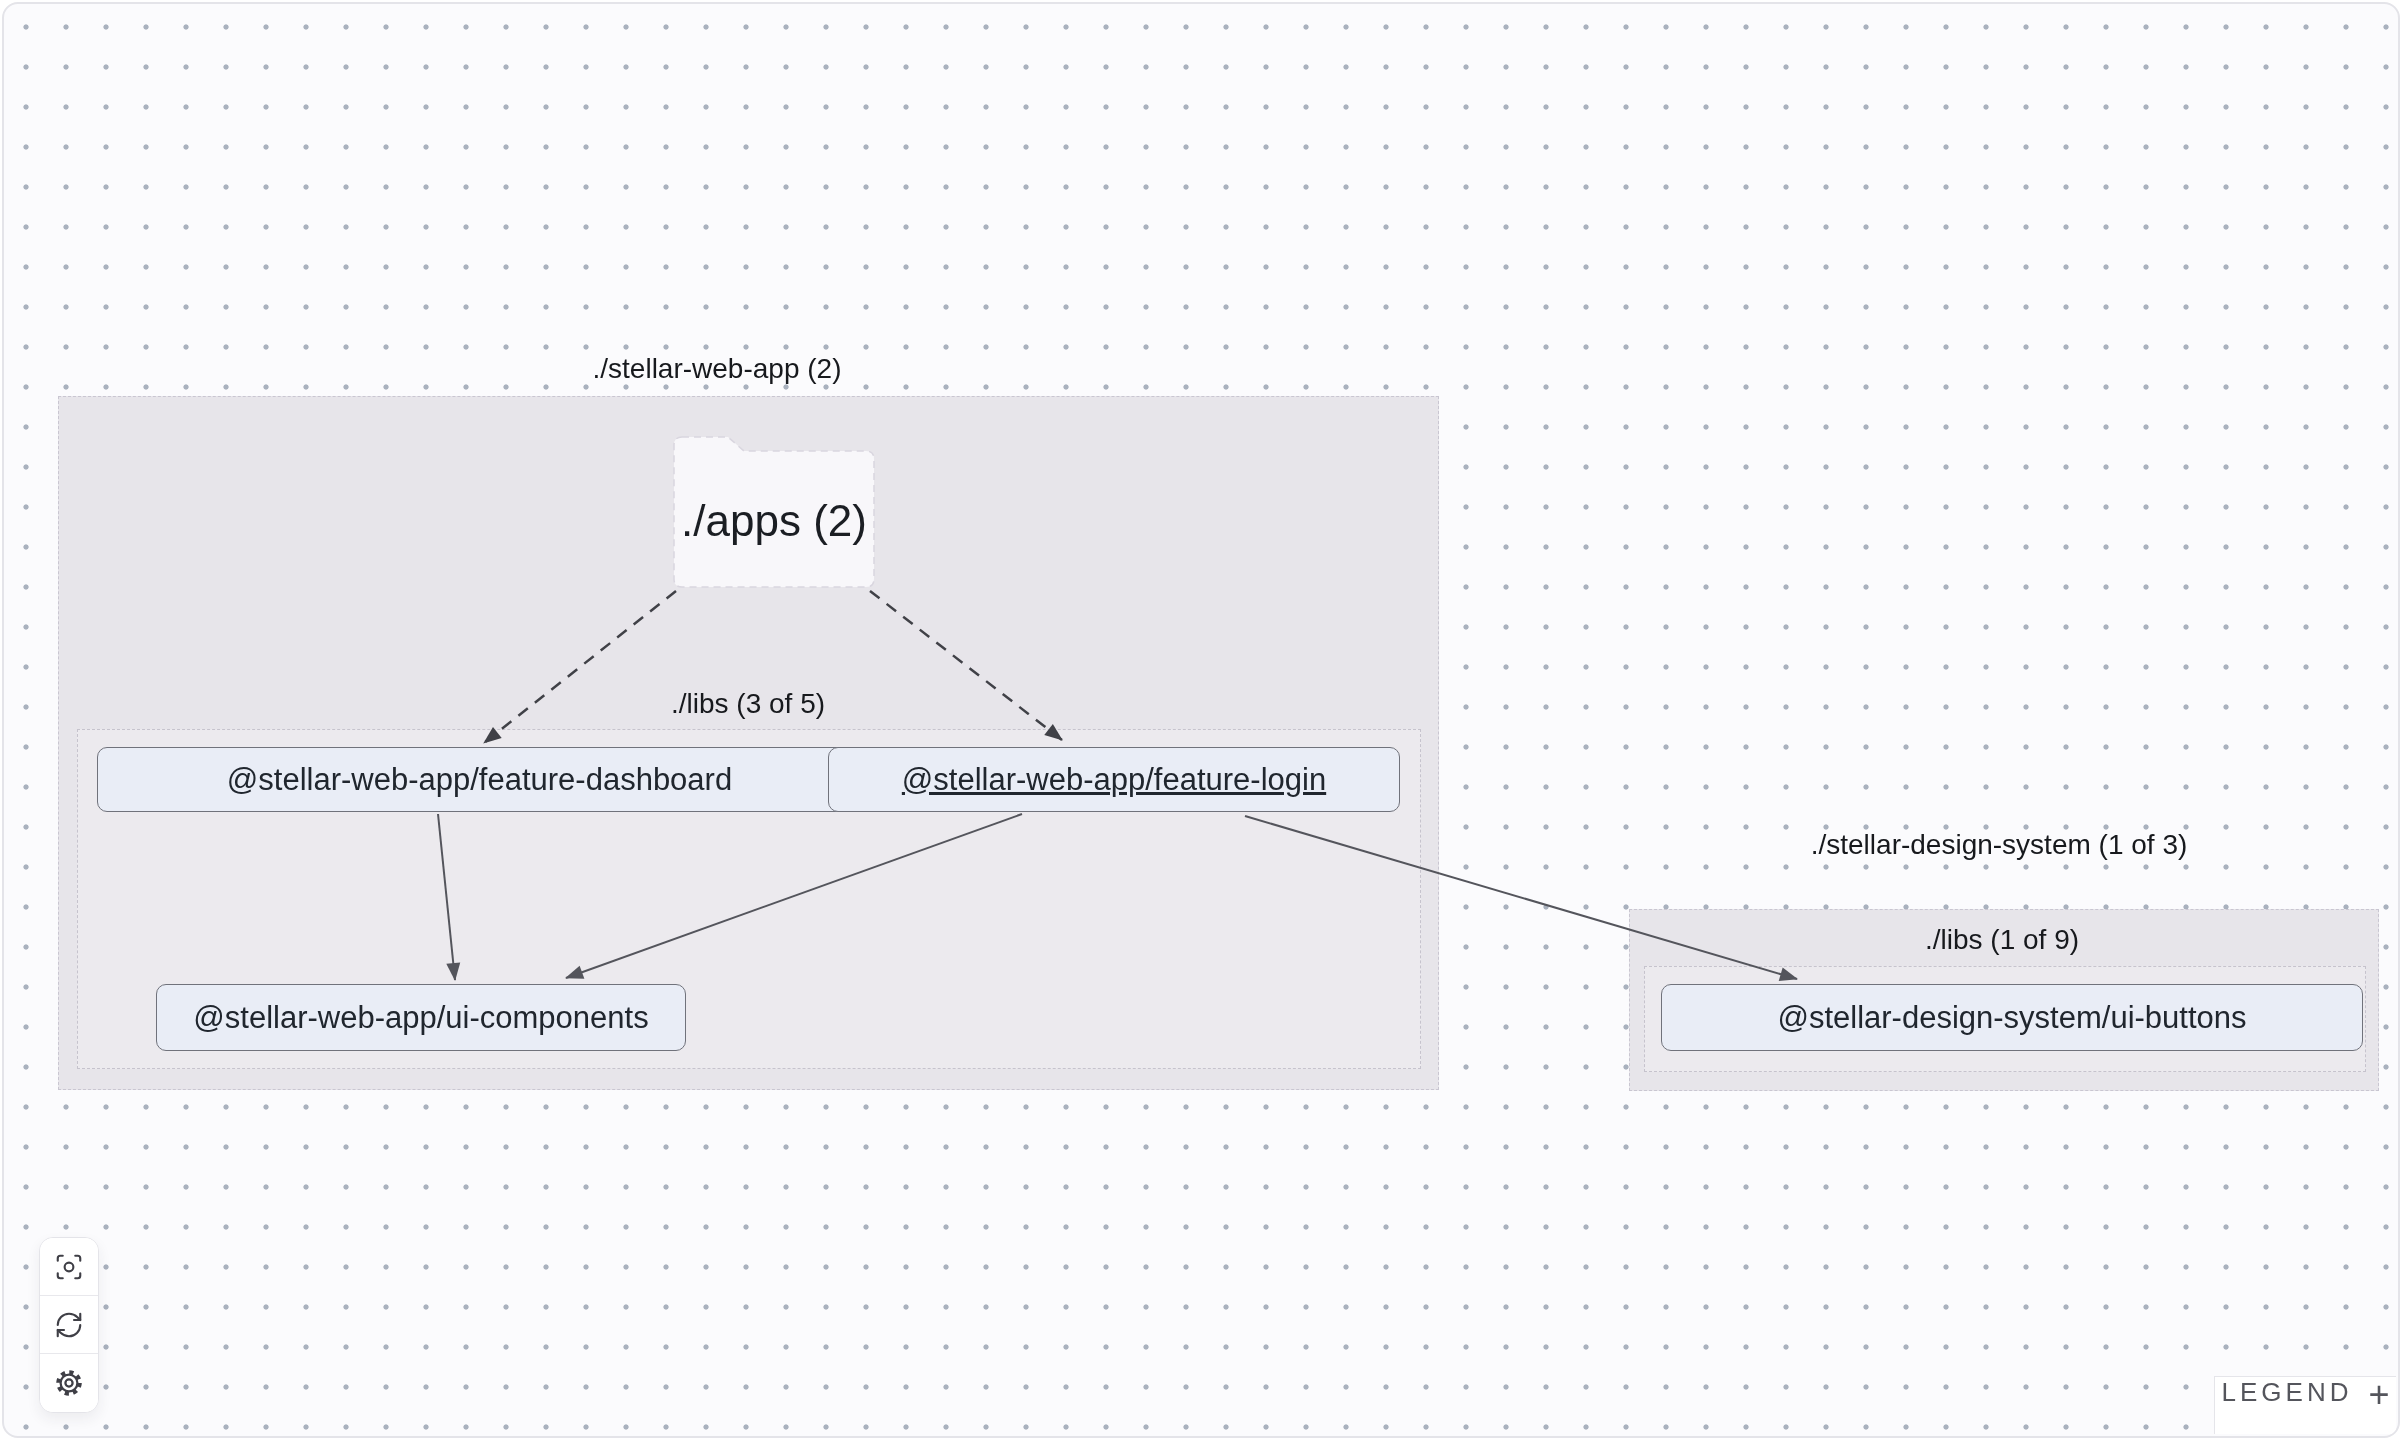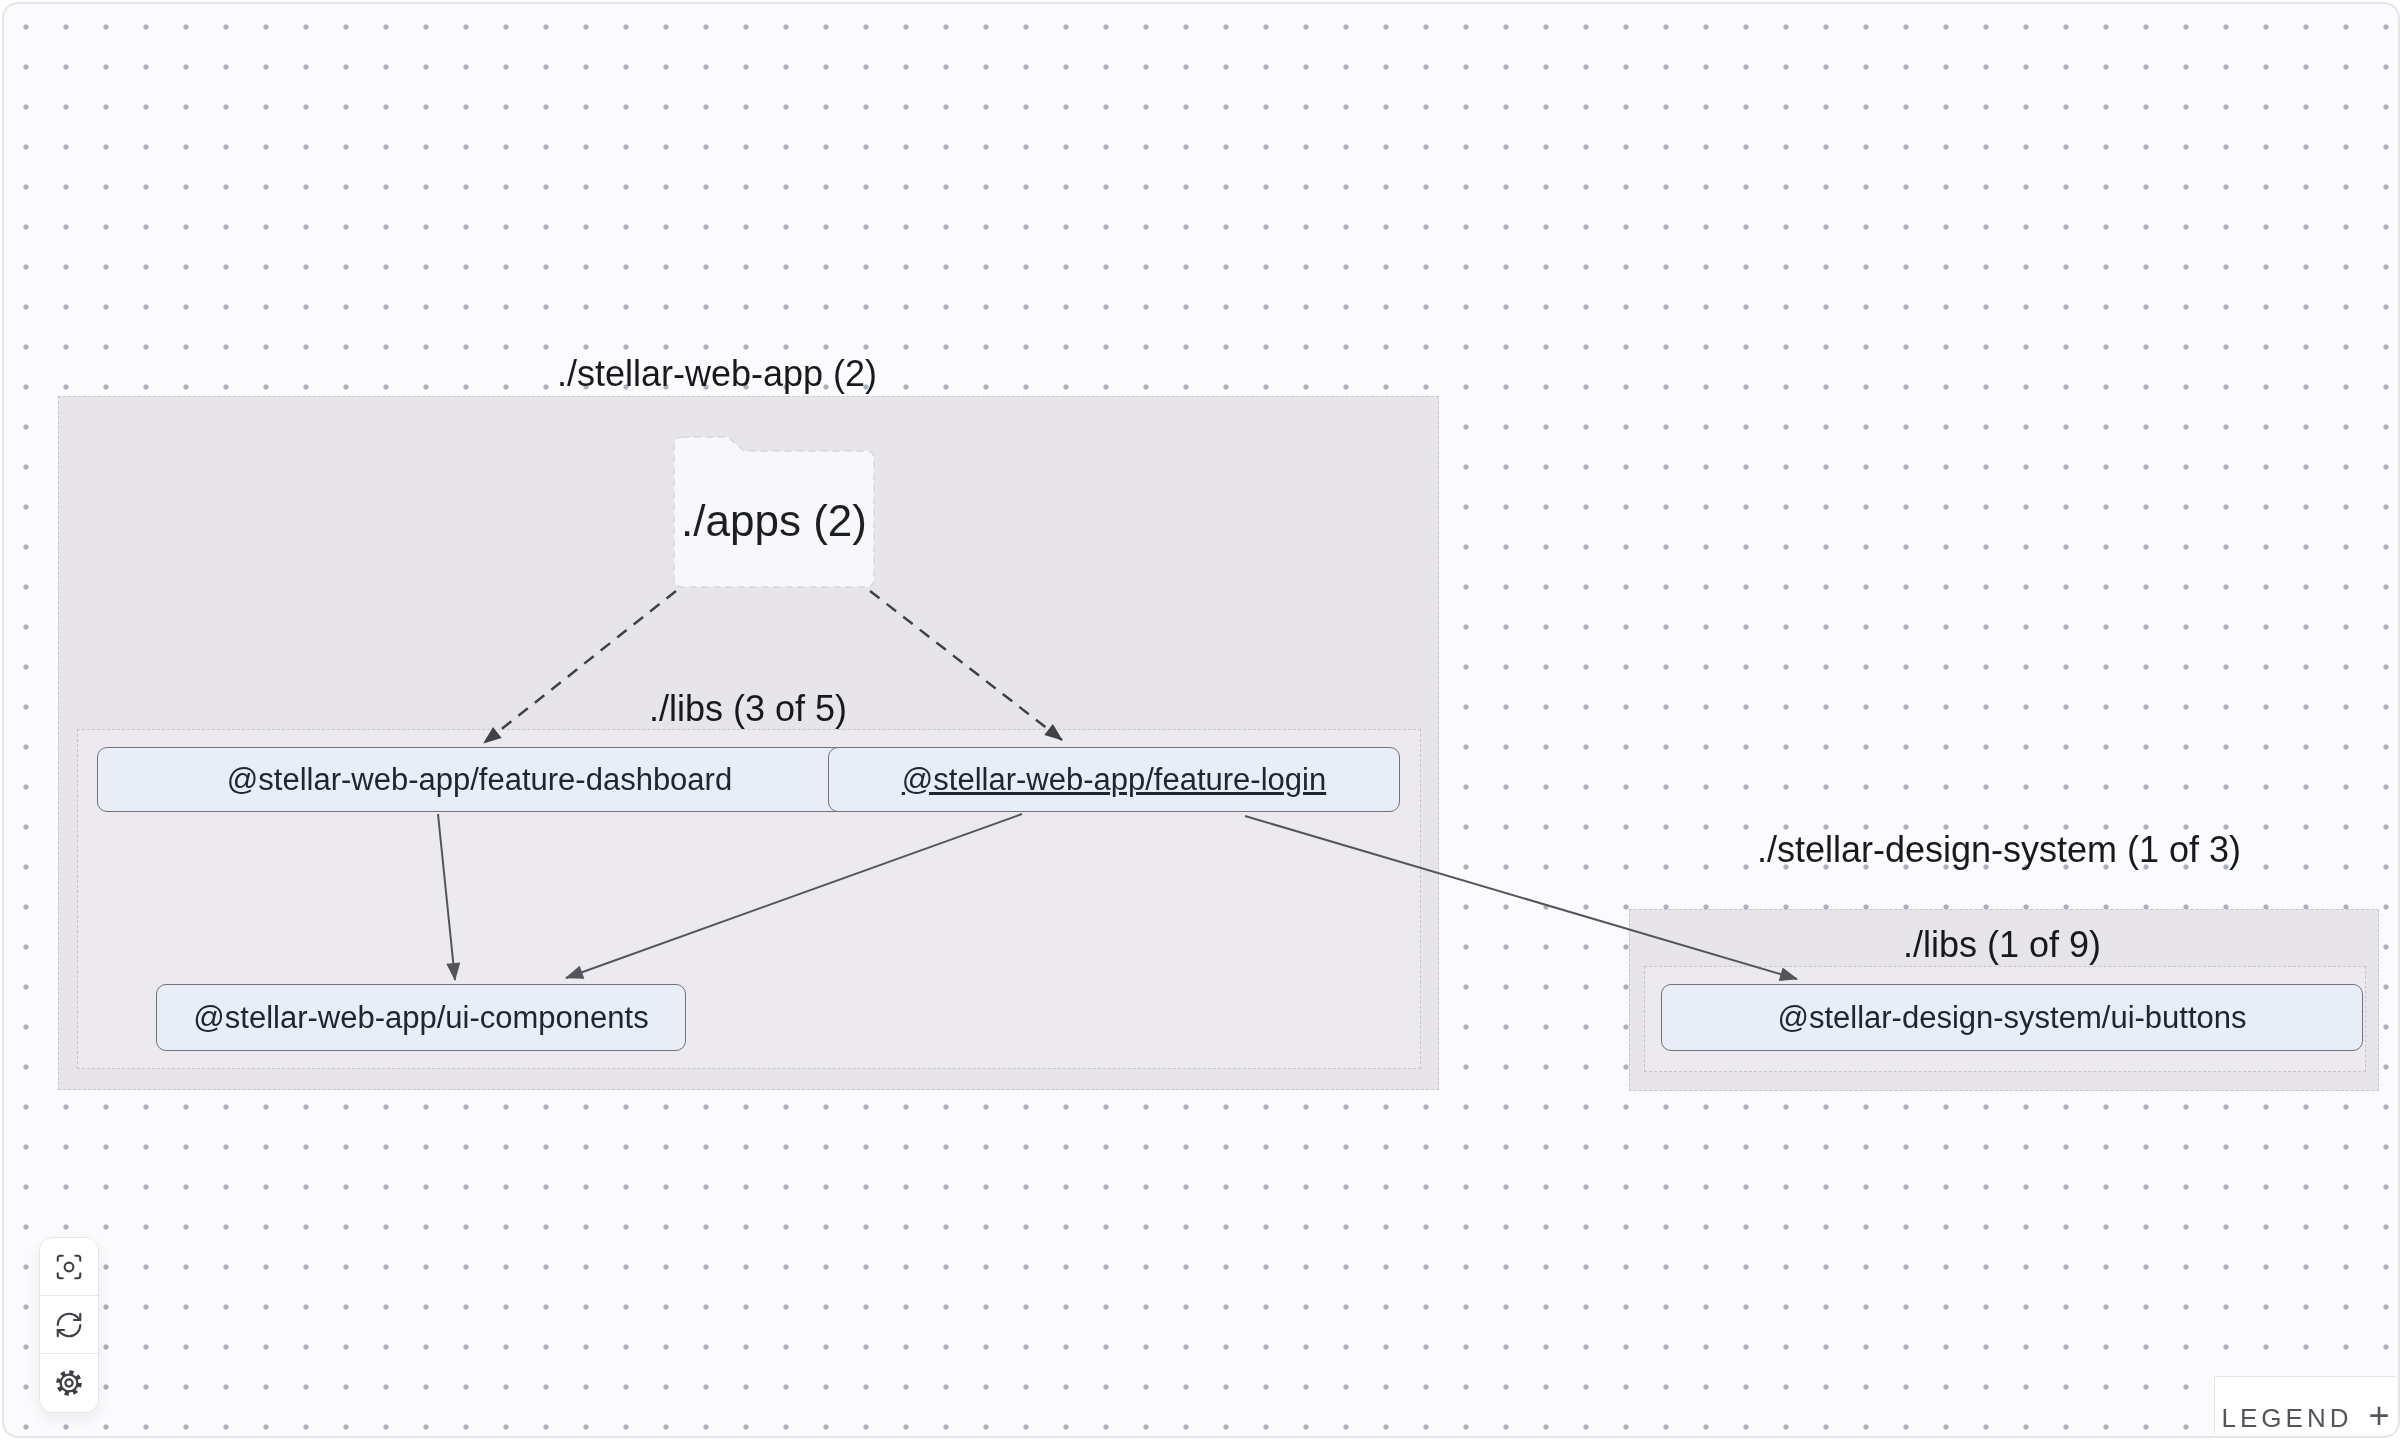--- a/index.html
+++ b/index.html
@@ -16,21 +16,21 @@
   }
 
   .group-box {
     position: absolute; background: #e7e5ea; border: 1px dashed #c9c6d1;
   }
   .inner-group-box {
     position: absolute; background: rgba(255,255,255,0.22); border: 1px dashed #c6c3cd;
   }
   .group-label {
     position: absolute; transform: translateX(-50%); white-space: nowrap;
-    font-size: 36px; color: #17191d;
+    font-size: 28px; color: #17191d;
   }
 
   .edge-layer { position: absolute; left: 0; top: 0; width: 2402px; height: 1440px; pointer-events: none; }
 
   .folder-wrap { position: absolute; left: 664px; top: 429px; width: 212px; height: 160px; cursor: pointer; }
   .folder-label {
     position: absolute; left: 664px; top: 492px; width: 212px; text-align: center;
     font-size: 44px; color: #1b1e23;
   }
 
@@ -48,21 +48,21 @@
   .toolbar button {
     display: flex; align-items: center; justify-content: center;
     width: 100%; height: 58px; background: #ffffff; border: none;
     border-bottom: 1px solid #e8e8ec; cursor: pointer;
   }
   .toolbar button:last-child { border-bottom: none; }
 
   .legend {
     position: absolute; right: 2px; bottom: 2px; left: 2210px; height: 58px;
     background: #ffffff; border: 1px solid #e5e5ea; border-right: none; border-bottom: none;
-    display: flex; align-items: flex-end; justify-content: center; gap: 16px;
+    display: flex; align-items: flex-start; justify-content: center; gap: 16px;
     cursor: pointer;
   }
   .legend .legend-text { font-size: 26px; letter-spacing: 4px; color: #54555c; }
   .legend .legend-plus { font-size: 36px; font-weight: 300; color: #54555c; line-height: 1; }
 </style>
 </head>
 <body>
 
 <div class="canvas">
 

